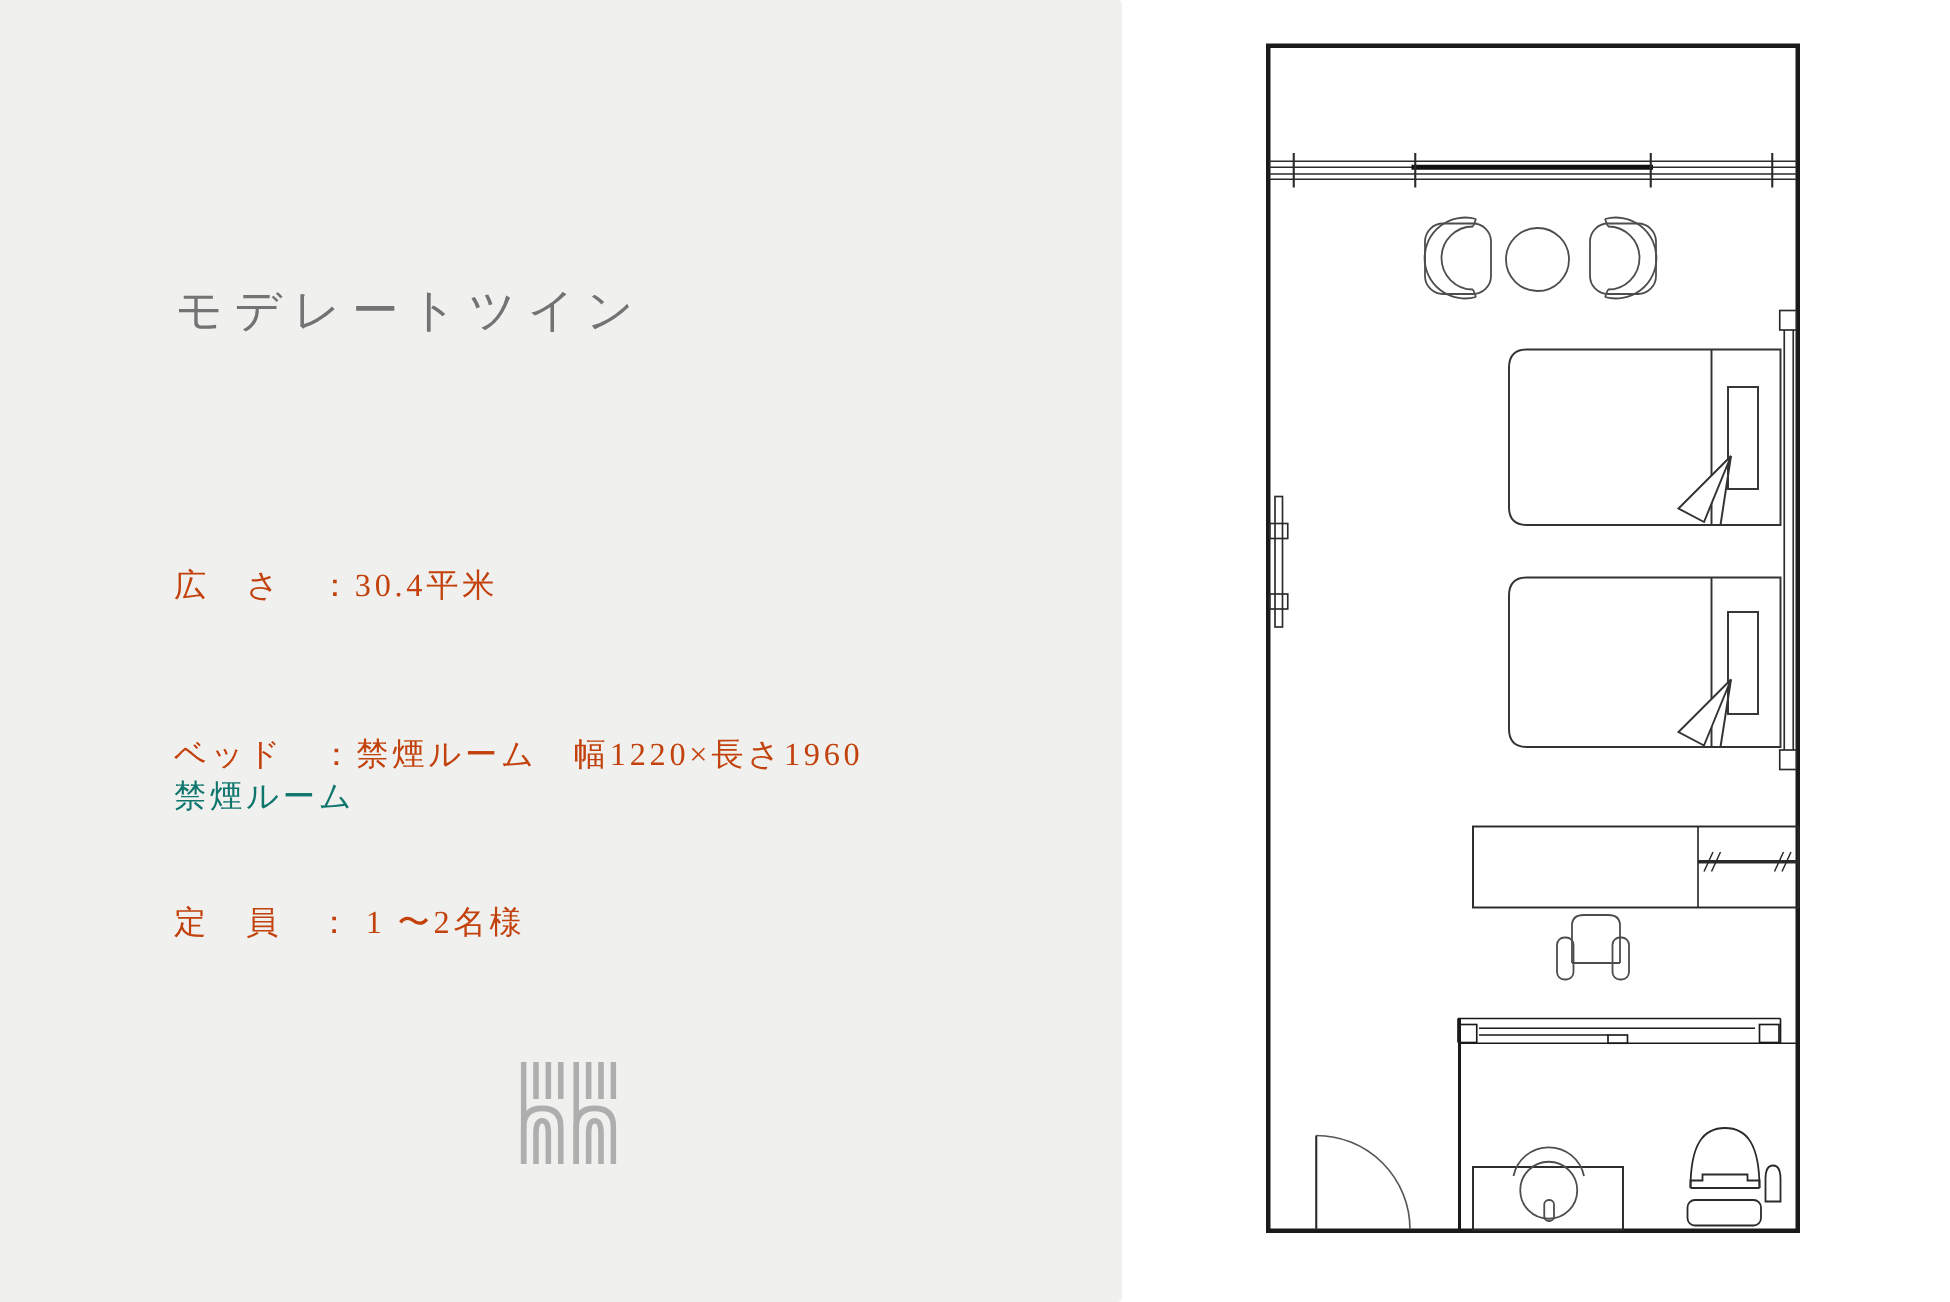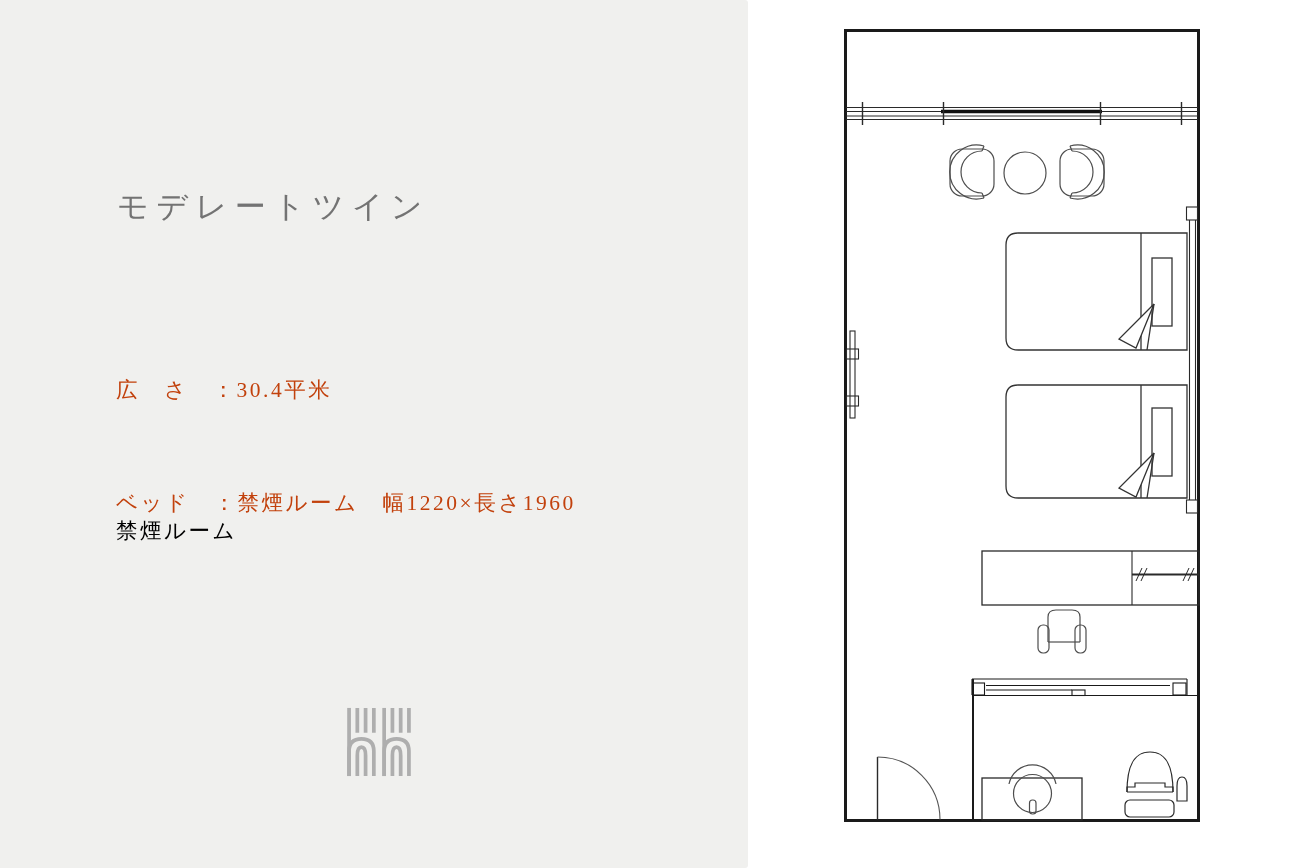--- a/index.html
+++ b/index.html
@@ -20,37 +20,38 @@
     color:#737373;white-space:nowrap;margin-top:16px;
   }
   .spec-block{
     position:absolute;left:116px;top:297px;
     font-size:21.5px;line-height:37.5px;letter-spacing:2.5px;
     white-space:pre;color:#c2410c;
   }
   .note-block{
     position:absolute;left:116px;top:438px;
     font-size:21.5px;line-height:37.5px;letter-spacing:2.5px;
-    white-space:pre;color:#000000;
+    white-space:pre;color:#0f766e;
   }
   .logo{position:absolute;left:347px;top:707px;width:64px;height:70px;}
   .floor-plan{position:absolute;left:840px;top:24px;width:368px;height:802px;}
   svg{display:block;}
 </style>
 </head>
 <body>
 
 <div class="stage">
 
   <div class="info-panel">
     <div class="room-title">モデレートツイン</div>
 
     <div class="spec-block">
       <div>広　さ　：30.4平米</div>
       <div>ベッド　：禁煙ルーム　幅1220×長さ1960</div>
+      <div>定　員　： 1 〜2名様</div>
     </div>
 
     <div class="note-block">
       <div>禁煙ルーム</div>
     </div>
 
     <svg class="logo" viewBox="0 0 62 66" fill="none" stroke="#aeaeae" stroke-width="3.6">
 
       <path d="M2,0 V66"></path>
       <path d="M10,0 V24 M18,0 V24 M26,0 V24"></path>

